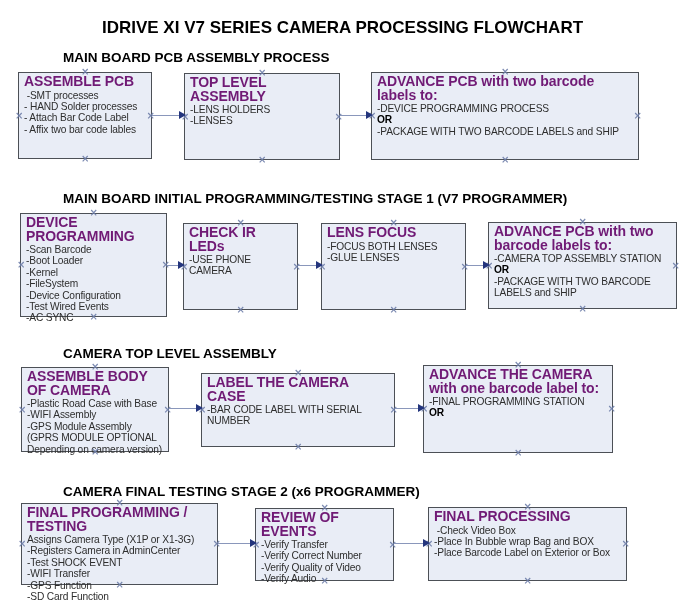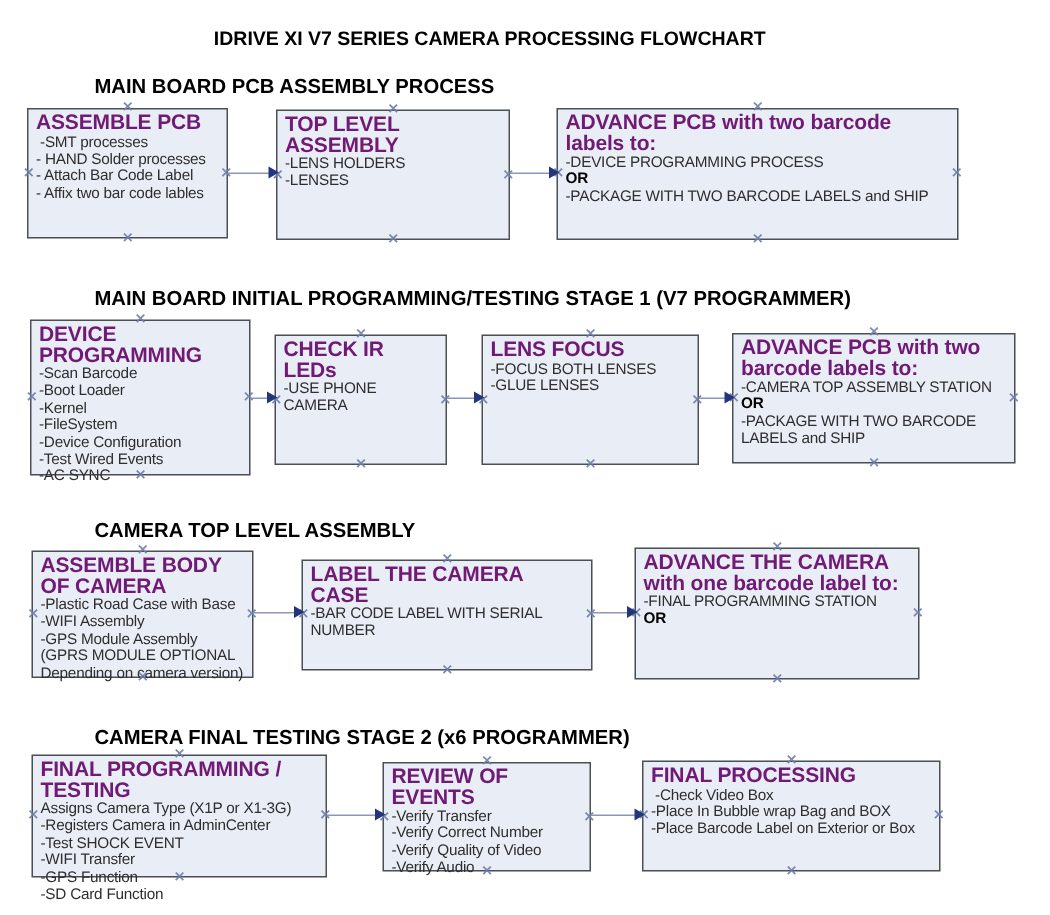--- a/index.html
+++ b/index.html
@@ -1,22 +1,22 @@
 <!DOCTYPE html>
 <html><head>
 <meta charset="utf-8">
 <style>
   html,body{margin:0;padding:0;background:#ffffff;}
   #canvas{
     position:relative;width:700px;height:610px;background:#ffffff;overflow:hidden;
     font-family:"Liberation Sans","DejaVu Sans",sans-serif;
   }
   .main-title{
-    position:absolute;top:18px;left:0;width:653px;text-align:center;
-    font-size:13px;font-weight:bold;color:#000;letter-spacing:0px;white-space:nowrap;
+    position:absolute;top:18px;left:16px;width:653px;text-align:center;
+    font-size:17px;font-weight:bold;color:#000;letter-spacing:0px;white-space:nowrap;
   }
   .sec-head{
     position:absolute;left:18px;font-size:13.5px;font-weight:bold;color:#000;white-space:nowrap;padding-left:45px;
   }
   .box{
     position:absolute;box-sizing:border-box;
     background:#e9edf6;border:1.6px solid #4c5056;
     padding:2px 5px 2px 5px;
   }
   .box-title{

